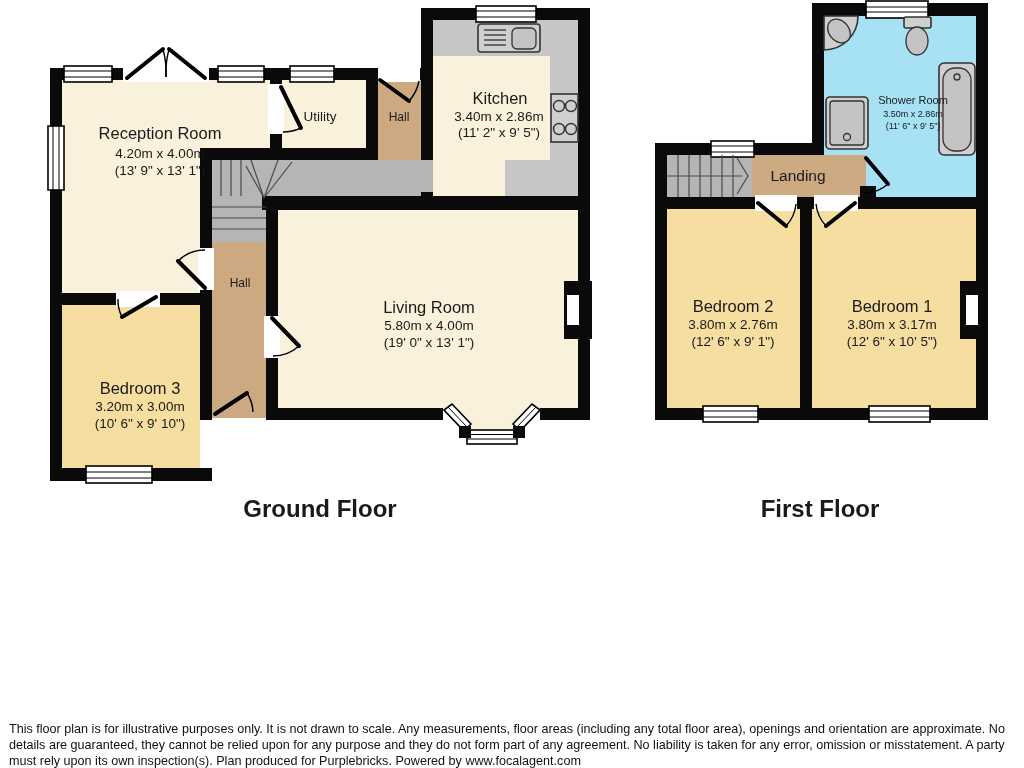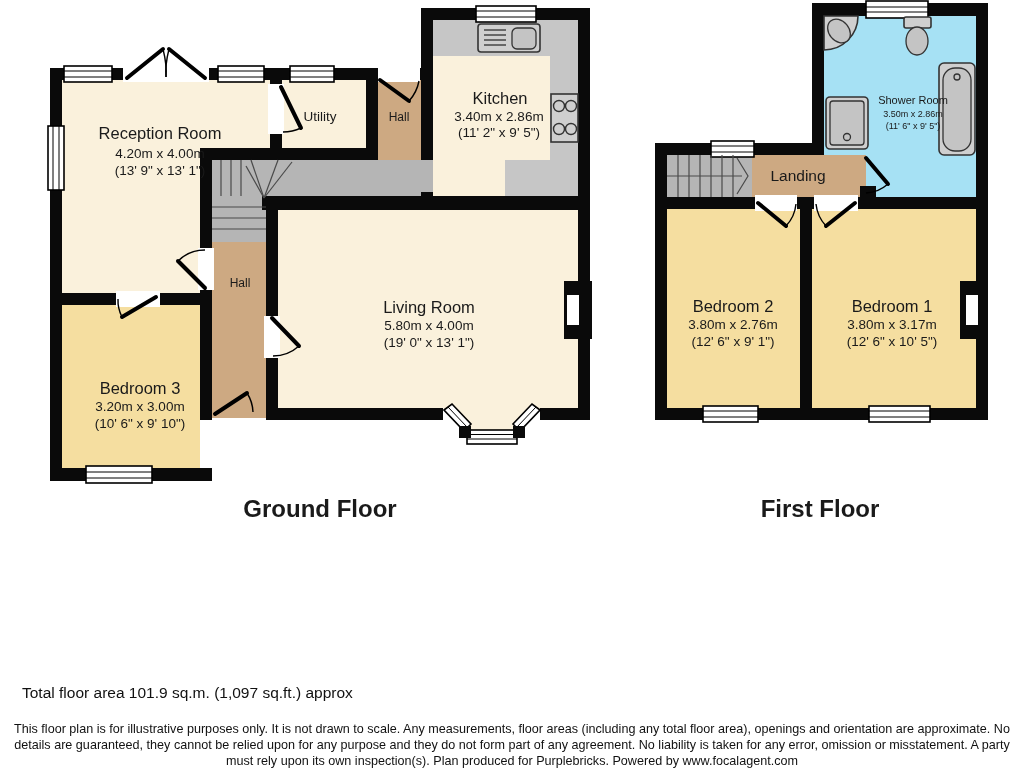--- a/index.html
+++ b/index.html
@@ -25,21 +25,21 @@
   .t-name{font-size:16.5px;text-anchor:middle;}
   .t-dim{font-size:13.5px;text-anchor:middle;}
   .t-room-s{font-size:13.5px;text-anchor:middle;}
   .t-hall{font-size:12px;text-anchor:middle;}
   .t-landing{font-size:15.5px;text-anchor:middle;}
   .t-sh-name{font-size:11px;text-anchor:middle;}
   .t-sh-dim{font-size:9px;text-anchor:middle;}
   .t-title{font-size:24px;font-weight:bold;text-anchor:middle;}
   #total-area{position:absolute;left:22px;top:684px;font-size:15.5px;}
   #disclaimer{position:absolute;left:50%;transform:translateX(-50%);top:721px;width:1006px;
-              text-align:center;font-size:12.6px;line-height:16px;}
+              font-size:12.6px;line-height:16px;}
 </style>
 </head>
 <body>
 
 <div id="stage">
 <svg width="1024" height="768" viewBox="0 0 1024 768">
 
   <g>
 
     <path class="f-cream" d="M62,80 H270 V148 H200 V293 H62 Z"></path>
@@ -312,15 +312,14 @@
 
     <text class="t-name" x="892" y="312">Bedroom 1</text>
     <text class="t-dim" x="892" y="329">3.80m x 3.17m</text>
     <text class="t-dim" x="892" y="346">(12' 6" x 10' 5")</text>
   </g>
 
   <text class="t-title" x="320" y="517">Ground Floor</text>
   <text class="t-title" x="820" y="517">First Floor</text>
 </svg>
 
-<div id="total-area">Total floor area 101.9 sq.m. (1,097 sq.ft.) approx</div>
 <div id="disclaimer">This floor plan is for illustrative purposes only. It is not drawn to scale. Any measurements, floor areas (including any total floor area), openings and orientation are approximate. No details are guaranteed, they cannot be relied upon for any purpose and they do not form part of any agreement. No liability is taken for any error, omission or misstatement. A party must rely upon its own inspection(s). Plan produced for Purplebricks. Powered by www.focalagent.com</div>
 </div>
 
 </body></html>

